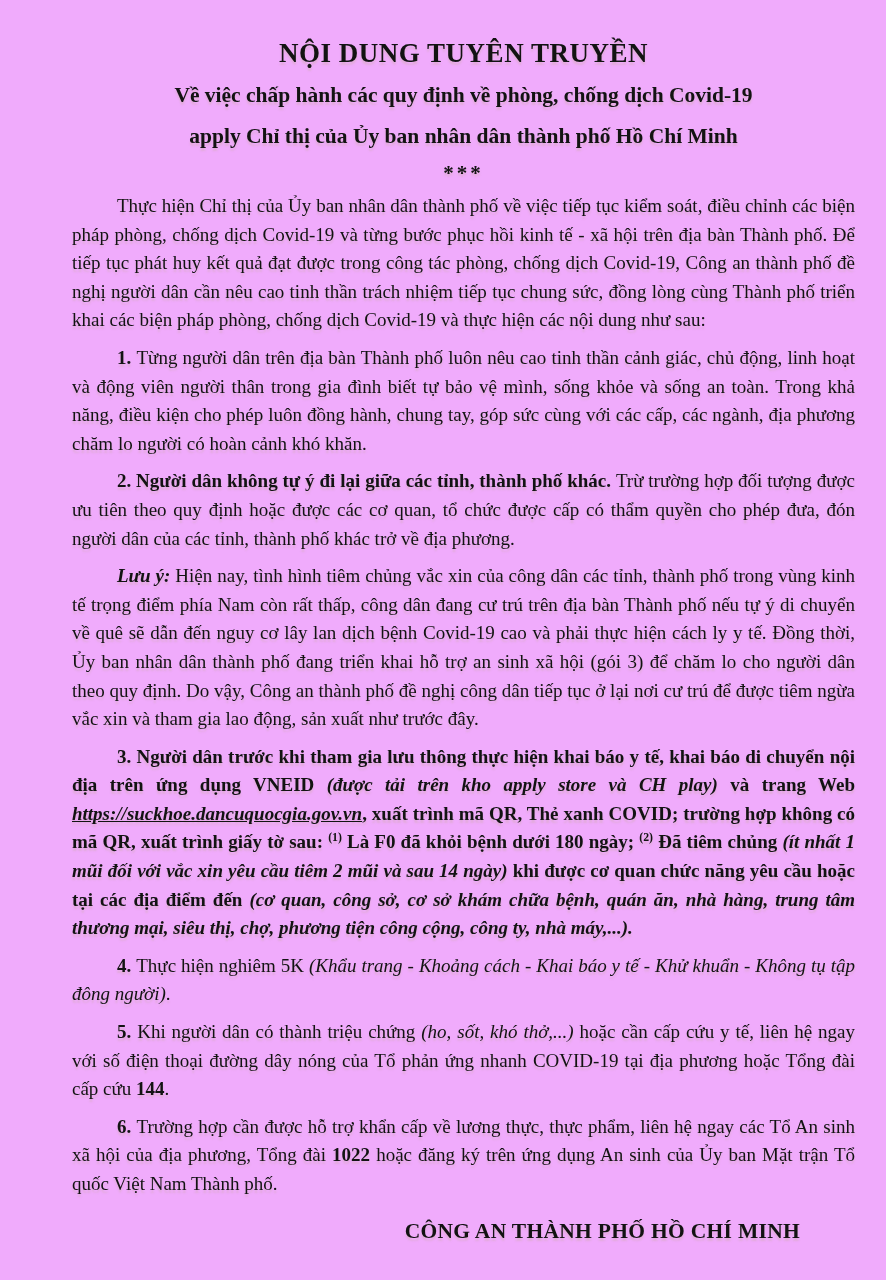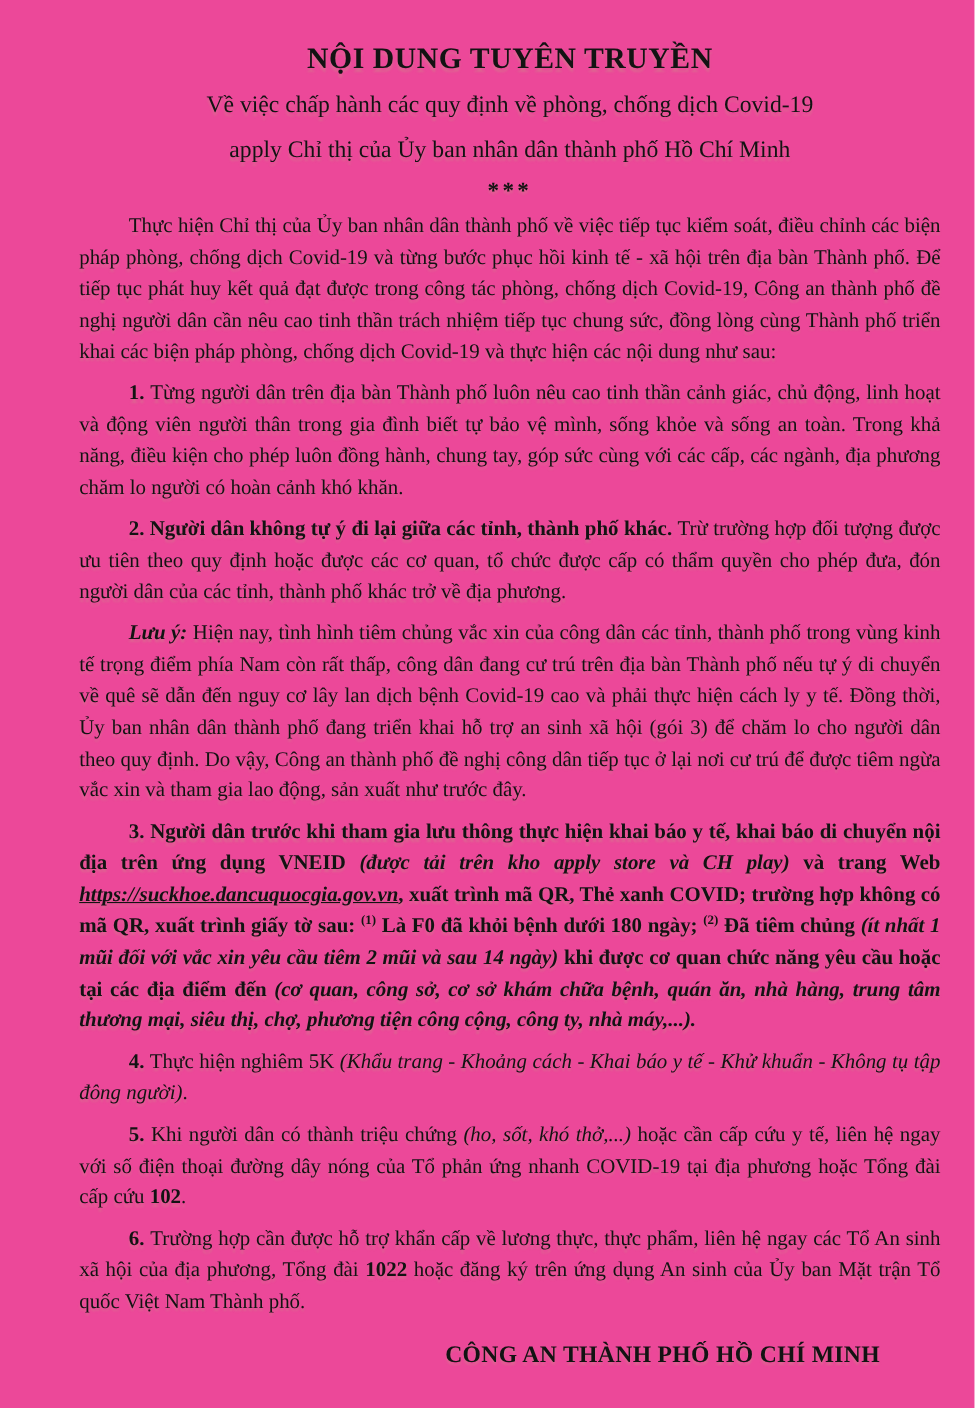--- a/index.html
+++ b/index.html
@@ -1,41 +1,41 @@
 <!DOCTYPE html>
 <html><head>
 <meta charset="utf-8">
 <style>
   html, body { margin: 0; padding: 0; background: #ffffff; }
   .page {
     position: relative;
     width: 886px;
     height: 1280px;
     margin: 0 auto;
-    background: #ec4899;
+    background: #f0abfc;
     box-sizing: border-box;
     padding: 38px 31px 0 72px;
     font-family: "Liberation Serif", "DejaVu Serif", serif;
     color: #131313;
     overflow: hidden;
     
     text-shadow: 0 3px 2px rgba(190, 172, 130, 0.28);
   }
   .doc-title {
     margin: 0 0 5px 0;
     text-align: center;
     font-size: 27px;
     font-weight: bold;
     letter-spacing: 0.5px;
   }
   .doc-subtitle {
     margin: 12px;
     text-align: center;
     font-size: 21.5px;
-    font-weight: normal;
+    font-weight: bold;
     line-height: 29px;
   }
   .stars {
     text-align: center;
     font-weight: bold;
     font-size: 21px;
     letter-spacing: 3px;
     line-height: 20px;
     margin: 2px 0 6px 0;
   }
@@ -69,17 +69,17 @@
   <h2 class="doc-subtitle">Về việc chấp hành các quy định về phòng, chống dịch Covid-19</h2>
   <h2 class="doc-subtitle">apply Chỉ thị của Ủy ban nhân dân thành phố Hồ Chí Minh</h2>
   <div class="stars">***</div>
 
   <p class="para"><span>Thực hiện Chỉ thị của Ủy ban nhân dân thành phố về việc tiếp tục kiểm soát, điều chỉnh các biện pháp phòng, chống dịch Covid-19 và từng bước phục hồi kinh tế - xã hội trên địa bàn Thành phố. Để tiếp tục phát huy kết quả đạt được trong công tác phòng, chống dịch Covid-19, Công an thành phố đề nghị người dân cần nêu cao tinh thần trách nhiệm tiếp tục chung sức, đồng lòng cùng Thành phố triển khai các biện pháp phòng, chống dịch Covid-19 và thực hiện các nội dung như sau:</span></p>
   <p class="para"><span style="font-weight: bold;">1. </span><span>Từng người dân trên địa bàn Thành phố luôn nêu cao tinh thần cảnh giác, chủ động, linh hoạt và động viên người thân trong gia đình biết tự bảo vệ mình, sống khỏe và sống an toàn. Trong khả năng, điều kiện cho phép luôn đồng hành, chung tay, góp sức cùng với các cấp, các ngành, địa phương chăm lo người có hoàn cảnh khó khăn.</span></p>
   <p class="para"><span style="font-weight: bold;">2. Người dân không tự ý đi lại giữa các tỉnh, thành phố khác. </span><span>Trừ trường hợp đối tượng được ưu tiên theo quy định hoặc được các cơ quan, tổ chức được cấp có thẩm quyền cho phép đưa, đón người dân của các tỉnh, thành phố khác trở về địa phương.</span></p>
   <p class="para"><span style="font-weight: bold; font-style: italic;">Lưu ý: </span><span>Hiện nay, tình hình tiêm chủng vắc xin của công dân các tỉnh, thành phố trong vùng kinh tế trọng điểm phía Nam còn rất thấp, công dân đang cư trú trên địa bàn Thành phố nếu tự ý di chuyển về quê sẽ dẫn đến nguy cơ lây lan dịch bệnh Covid-19 cao và phải thực hiện cách ly y tế. Đồng thời, Ủy ban nhân dân thành phố đang triển khai hỗ trợ an sinh xã hội (gói 3) để chăm lo cho người dân theo quy định. Do vậy, Công an thành phố đề nghị công dân tiếp tục ở lại nơi cư trú để được tiêm ngừa vắc xin và tham gia lao động, sản xuất như trước đây.</span></p>
   <p class="para"><span style="font-weight: bold;">3. Người dân trước khi tham gia lưu thông thực hiện khai báo y tế, khai báo di chuyển nội địa trên ứng dụng VNEID </span><span style="font-weight: bold; font-style: italic;">(được tải trên kho apply store và CH play)</span><span style="font-weight: bold;"> và trang Web </span><span style="font-weight: bold; font-style: italic; text-decoration: underline;">https://suckhoe.dancuquocgia.gov.vn</span><span style="font-weight: bold;">, xuất trình mã QR, Thẻ xanh COVID; trường hợp không có mã QR, xuất trình giấy tờ sau: </span><sup style="font-weight: bold;">(1)</sup><span style="font-weight: bold;"> Là F0 đã khỏi bệnh dưới 180 ngày; </span><sup style="font-weight: bold;">(2)</sup><span style="font-weight: bold;"> Đã tiêm chủng </span><span style="font-weight: bold; font-style: italic;">(ít nhất 1 mũi đối với vắc xin yêu cầu tiêm 2 mũi và sau 14 ngày)</span><span style="font-weight: bold;"> khi được cơ quan chức năng yêu cầu hoặc tại các địa điểm đến </span><span style="font-weight: bold; font-style: italic;">(cơ quan, công sở, cơ sở khám chữa bệnh, quán ăn, nhà hàng, trung tâm thương mại, siêu thị, chợ, phương tiện công cộng, công ty, nhà máy,...).</span></p>
   <p class="para"><span style="font-weight: bold;">4. </span><span>Thực hiện nghiêm 5K </span><span style="font-style: italic;">(Khẩu trang - Khoảng cách - Khai báo y tế - Khử khuẩn - Không tụ tập đông người)</span><span>.</span></p>
-  <p class="para"><span style="font-weight: bold;">5. </span><span>Khi người dân có thành triệu chứng </span><span style="font-style: italic;">(ho, sốt, khó thở,...)</span><span> hoặc cần cấp cứu y tế, liên hệ ngay với số điện thoại đường dây nóng của Tổ phản ứng nhanh COVID-19 tại địa phương hoặc Tổng đài cấp cứu </span><span style="font-weight: bold;">102</span><span>.</span></p>
+  <p class="para"><span style="font-weight: bold;">5. </span><span>Khi người dân có thành triệu chứng </span><span style="font-style: italic;">(ho, sốt, khó thở,...)</span><span> hoặc cần cấp cứu y tế, liên hệ ngay với số điện thoại đường dây nóng của Tổ phản ứng nhanh COVID-19 tại địa phương hoặc Tổng đài cấp cứu </span><span style="font-weight: bold;">144</span><span>.</span></p>
   <p class="para"><span style="font-weight: bold;">6. </span><span>Trường hợp cần được hỗ trợ khẩn cấp về lương thực, thực phẩm, liên hệ ngay các Tổ An sinh xã hội của địa phương, Tổng đài </span><span style="font-weight: bold;">1022</span><span> hoặc đăng ký trên ứng dụng An sinh của Ủy ban Mặt trận Tổ quốc Việt Nam Thành phố.</span></p>
 
   <div class="signature">CÔNG AN THÀNH PHỐ HỒ CHÍ MINH</div>
 </div>
 
 </body></html>

